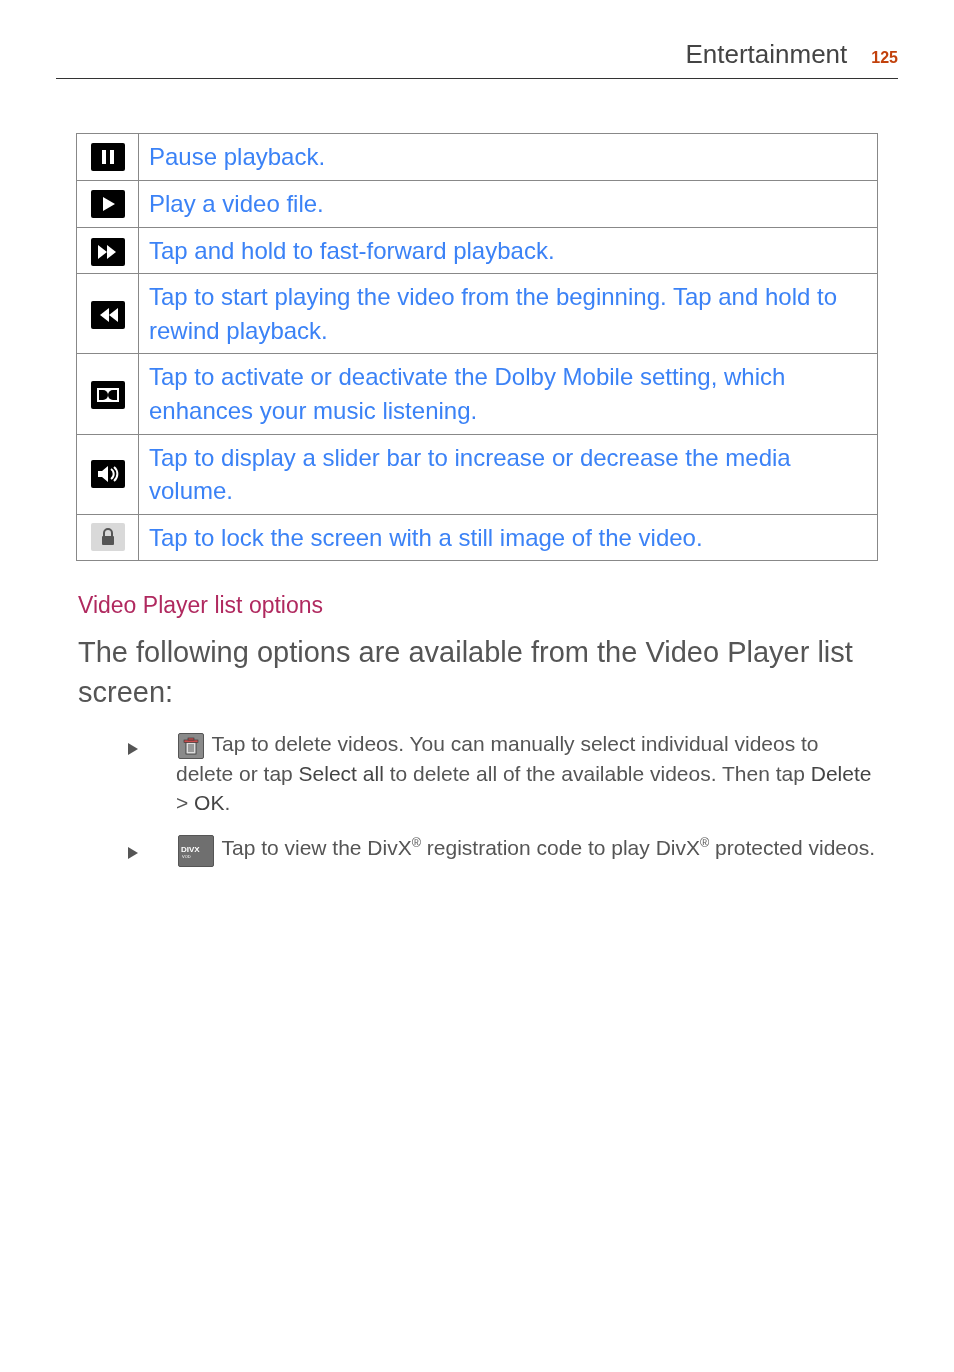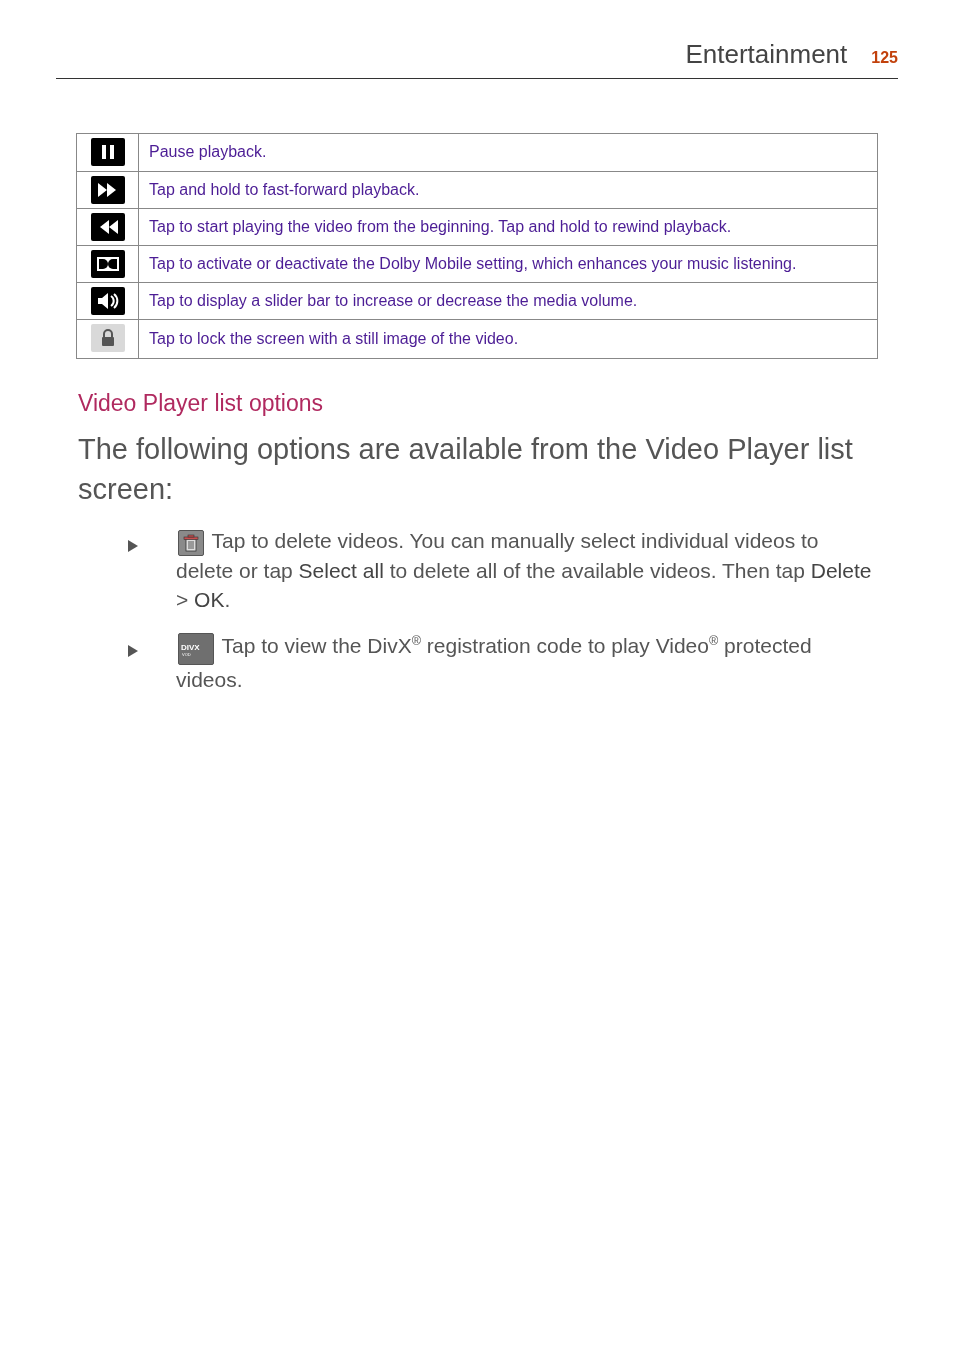--- a/index.html
+++ b/index.html
@@ -39,22 +39,22 @@
   table.controls {
     width: 100%;
     border-collapse: collapse;
     margin: 2px 20px 28px 20px;
     width: calc(100% - 40px);
   }
   table.controls td {
     border: 1px solid #888;
     padding: 6px 10px;
     vertical-align: middle;
-    color: #4c1d95;
-    font-size: 16px;
+    color: #3b82f6;
+    font-size: 24px;
   }
   table.controls td.icon-cell {
     width: 62px;
     text-align: center;
     padding: 4px;
   }
   .icon-chip {
     display: inline-flex;
     align-items: center;
     justify-content: center;
@@ -134,20 +134,30 @@
               <rect x="2" y="1" width="4" height="14" fill="#fff"></rect>
               <rect x="10" y="1" width="4" height="14" fill="#fff"></rect>
             </svg>
       </span>
     </td>
     <td>Pause playback.</td>
   </tr>
   <tr>
     <td class="icon-cell">
       <span class="icon-chip">
+        <svg width="16" height="16" viewBox="0 0 16 16">
+              <polygon points="3,1 15,8 3,15" fill="#fff"></polygon>
+            </svg>
+      </span>
+    </td>
+    <td>Play a video file.</td>
+  </tr>
+  <tr>
+    <td class="icon-cell">
+      <span class="icon-chip">
         <svg width="20" height="14" viewBox="0 0 20 14">
               <polygon points="0,0 9,7 0,14" fill="#fff"></polygon>
               <polygon points="9,0 18,7 9,14" fill="#fff"></polygon>
             </svg>
       </span>
     </td>
     <td>Tap and hold to fast-forward playback.</td>
   </tr>
   <tr>
     <td class="icon-cell">
@@ -226,16 +236,16 @@
     <span class="bullet-caret">
       <svg width="10" height="12" viewBox="0 0 10 12">
           <polygon points="0,0 10,6 0,12" fill="#555"></polygon>
         </svg>
     </span>
     <span class="inline-icon" style="background:#6f6f6f;width:36px;">
       <svg width="32" height="16" viewBox="0 0 32 16">
           <text x="1" y="9" font-size="8" font-family="Arial" font-weight="bold" fill="#fff">DIVX</text>
           <text x="2" y="15" font-size="4" font-family="Arial" fill="#fff">VOD</text>
         </svg>
-    </span><span> Tap to view the DivX</span><sup>®</sup><span> registration code to play Video</span><sup>®</sup><span> protected videos.</span>
+    </span><span> Tap to view the DivX</span><sup>®</sup><span> registration code to play DivX</span><sup>®</sup><span> protected videos.</span>
   </div>
 
 </div>
 
 </body></html>

